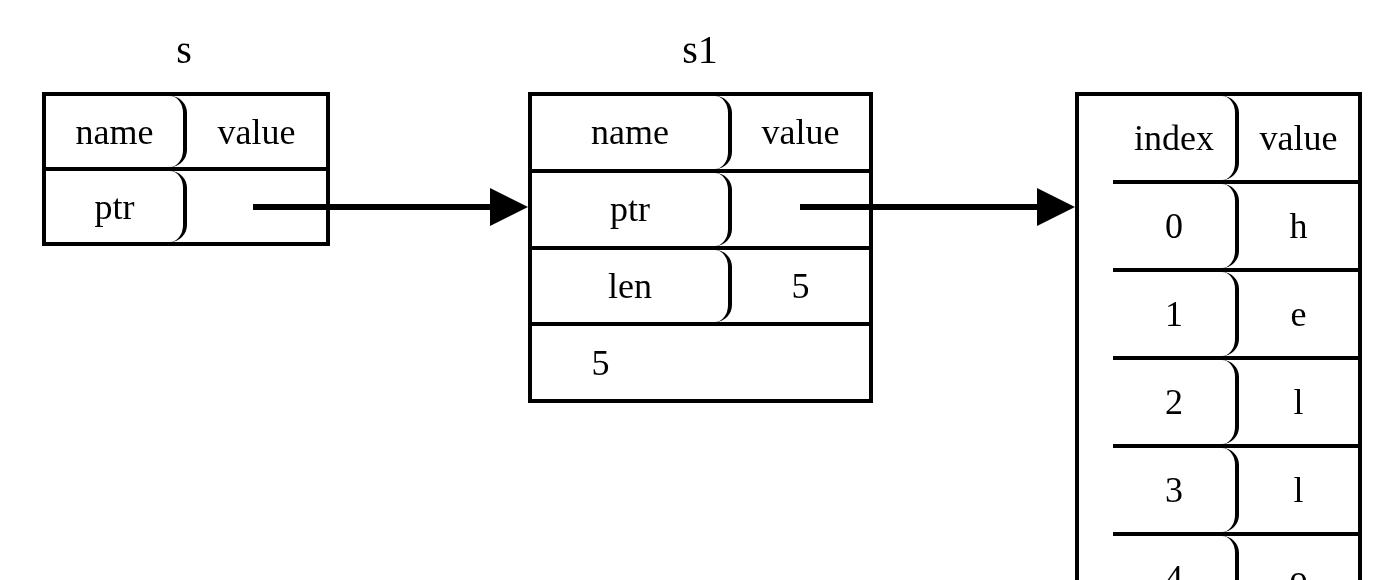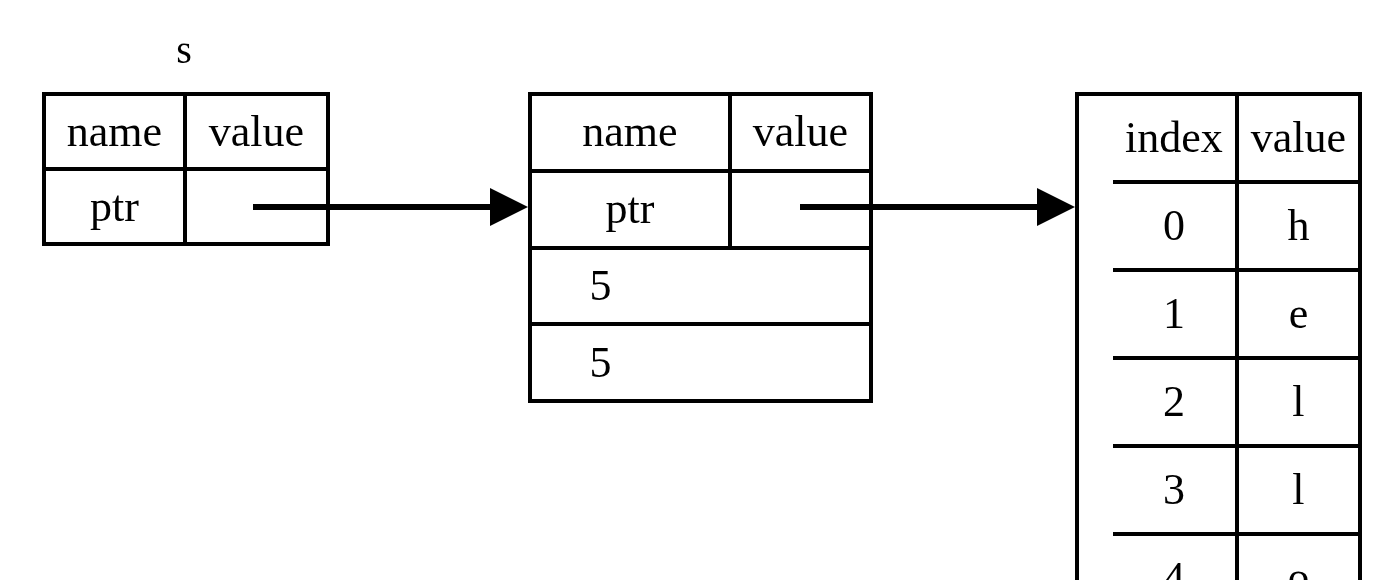--- a/index.html
+++ b/index.html
@@ -44,25 +44,26 @@
     min-height: 0;
   }
   .row:last-child {
     border-bottom: none;
   }
   .cell {
     box-sizing: border-box;
     display: flex;
     align-items: center;
     justify-content: center;
-    font-size: 44px;
+    font-size: 36px;
     line-height: 1;
     white-space: nowrap;
     overflow: hidden;
     position: relative;
+    border-radius: 17px;
   }
   .cell.left {
     border-right: 4px solid #000000;
   }
 
   
   #table-s .cell.left   { width: 141px; }
   #table-s .cell.right  { width: 139px; }
   #table-s1 .cell.left  { width: 200px; }
   #table-s1 .cell.right { width: 137px; }
@@ -91,20 +92,21 @@
     border-left: 38px solid #000000;
   }
 </style>
 </head>
 <body>
 
 <div id="canvas">
 
   <div class="caption" style="left:124px; top:30px; width:120px;">s</div>
 
+  <div class="caption" style="left:640px; top:30px; width:120px;">s1</div>
 
   <div class="tbl" id="table-s" style="left:42px; top:92px; width:288px; height:154px;">
     <div class="row">
       <div class="cell left">name</div>
       <div class="cell right">value</div>
     </div>
     <div class="row">
       <div class="cell left">ptr</div>
       <div class="cell right"></div>
     </div>
@@ -113,20 +115,21 @@
   <div class="tbl" id="table-s1" style="left:528px; top:92px; width:345px; height:311px;">
     <div class="row">
       <div class="cell left">name</div>
       <div class="cell right">value</div>
     </div>
     <div class="row">
       <div class="cell left">ptr</div>
       <div class="cell right"></div>
     </div>
     <div class="row">
+      <div class="cell left">len</div>
       <div class="cell right">5</div>
     </div>
     <div class="row">
       <div class="cell right">5</div>
     </div>
   </div>
 
   <div class="tbl" id="table-buf" style="left:1075px; top:92px; width:287px; height:532px;padding-left:34px;">
     <div class="row">
       <div class="cell left">index</div>

